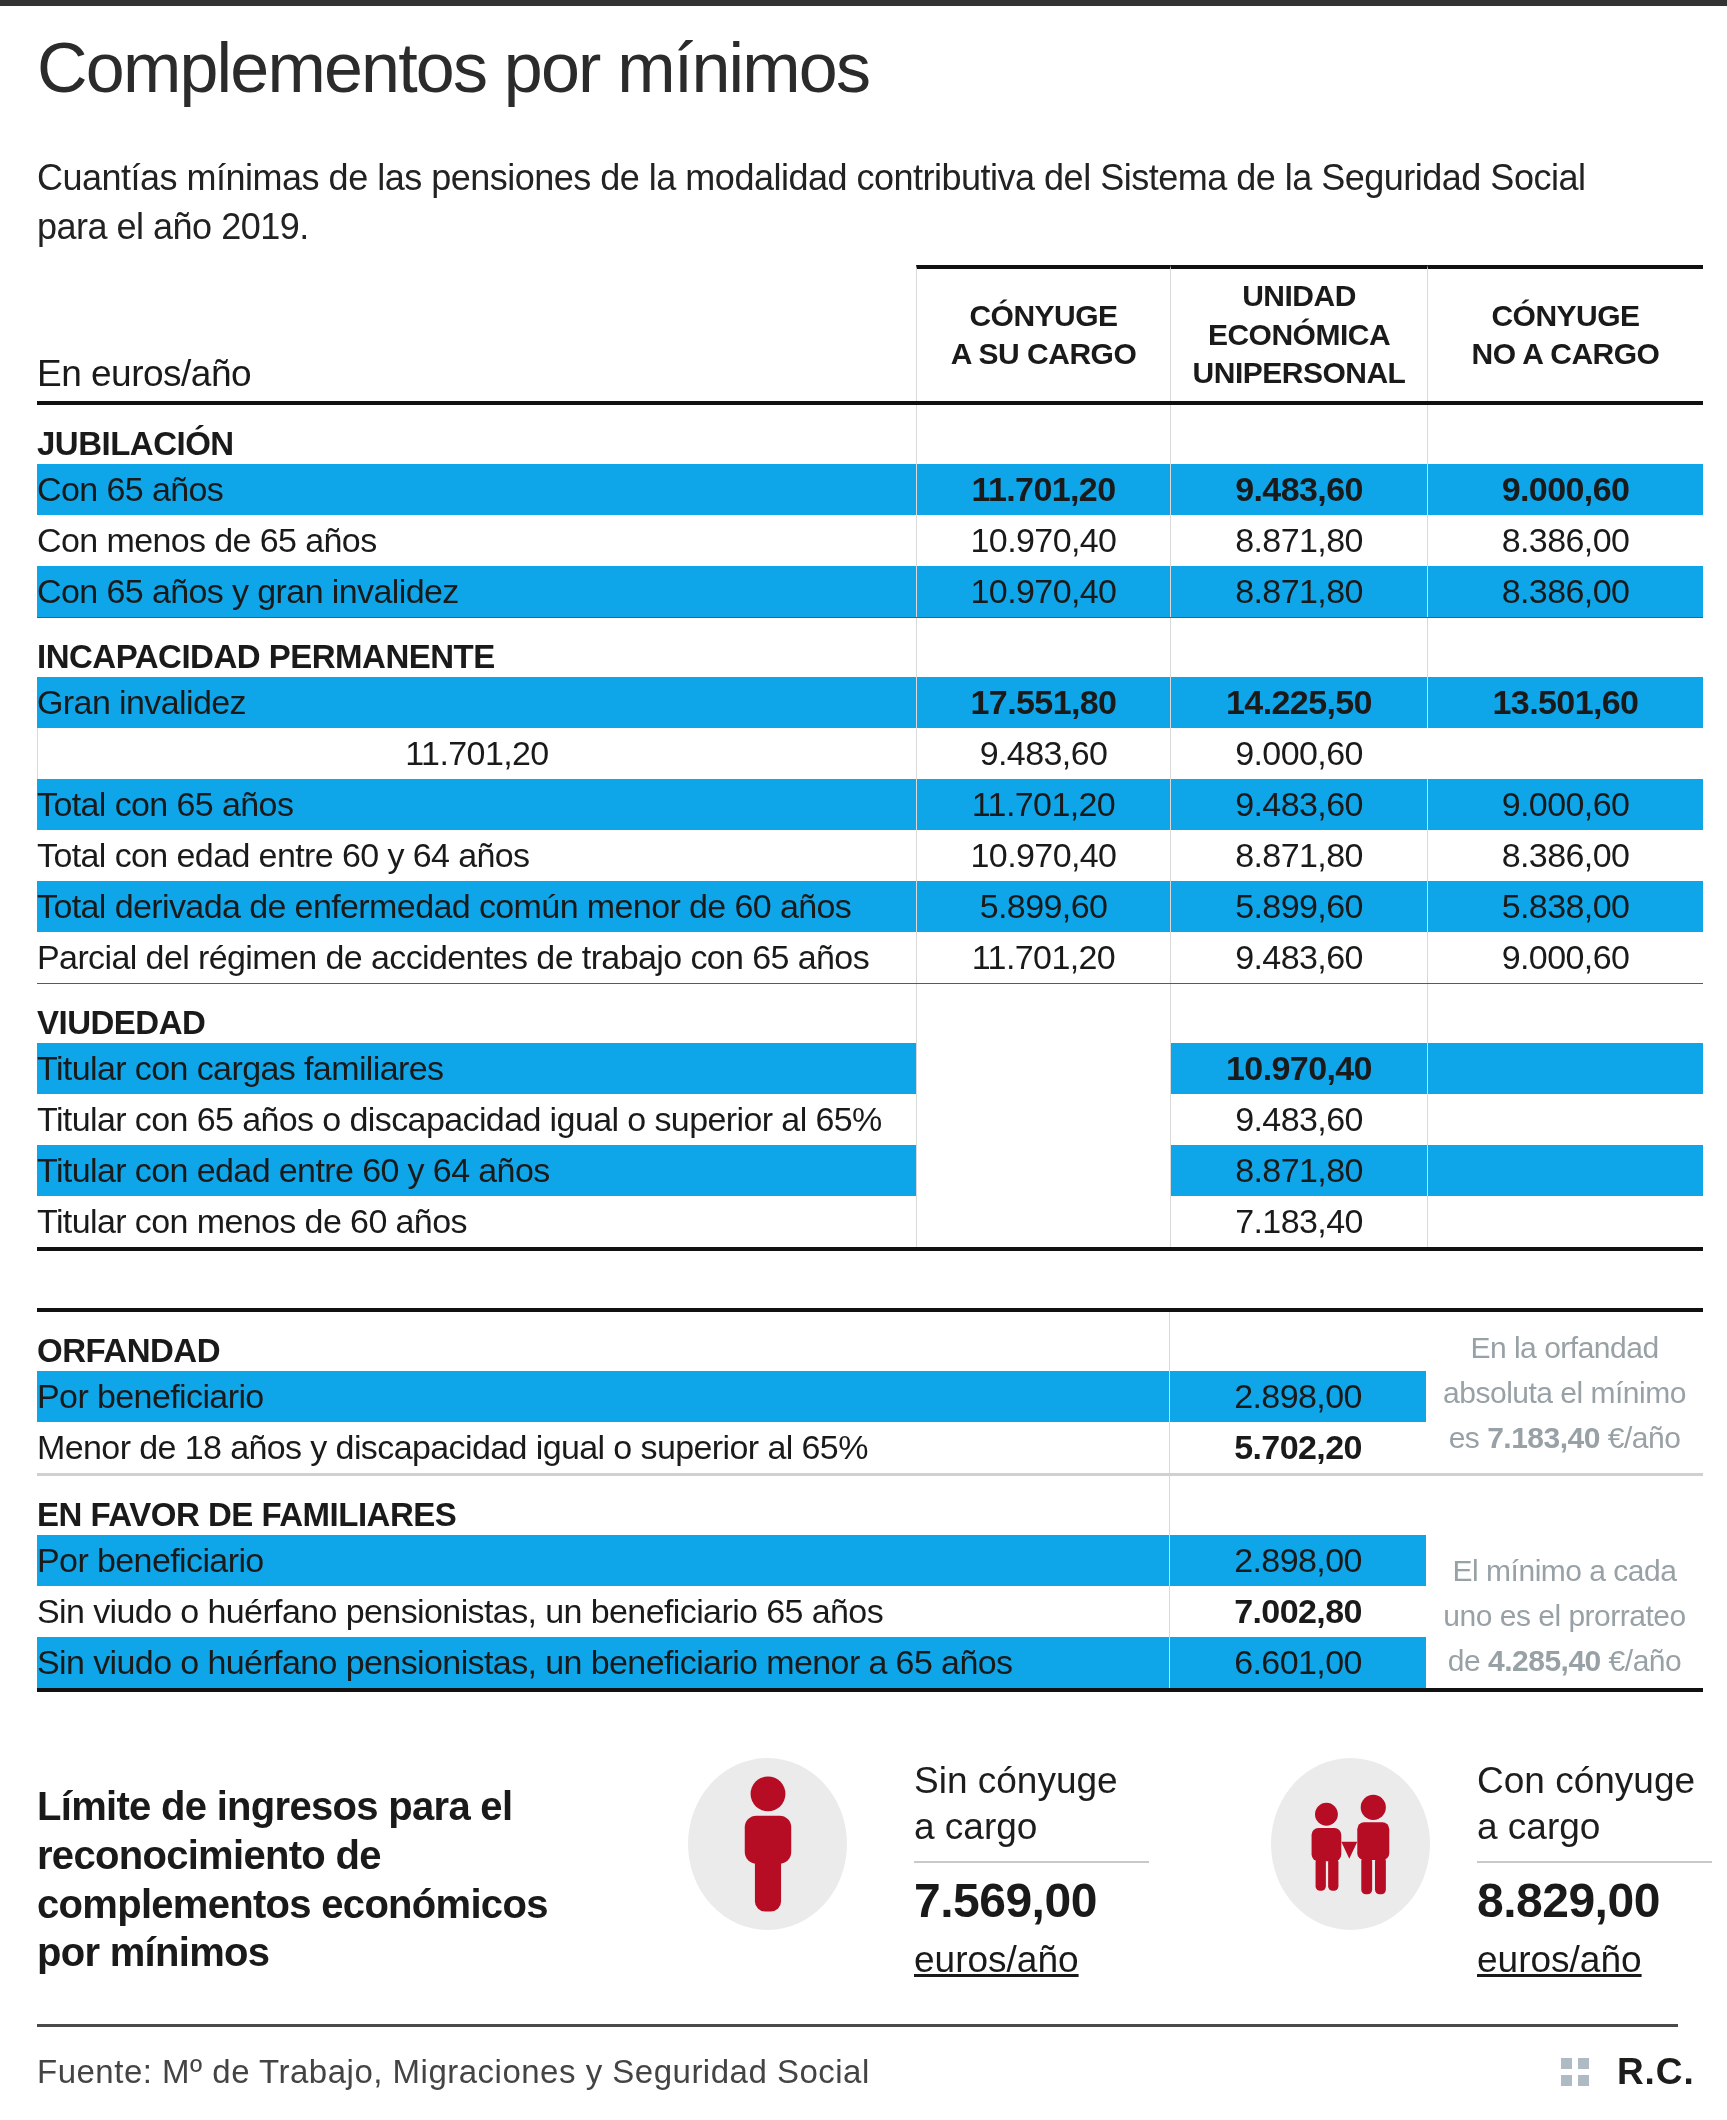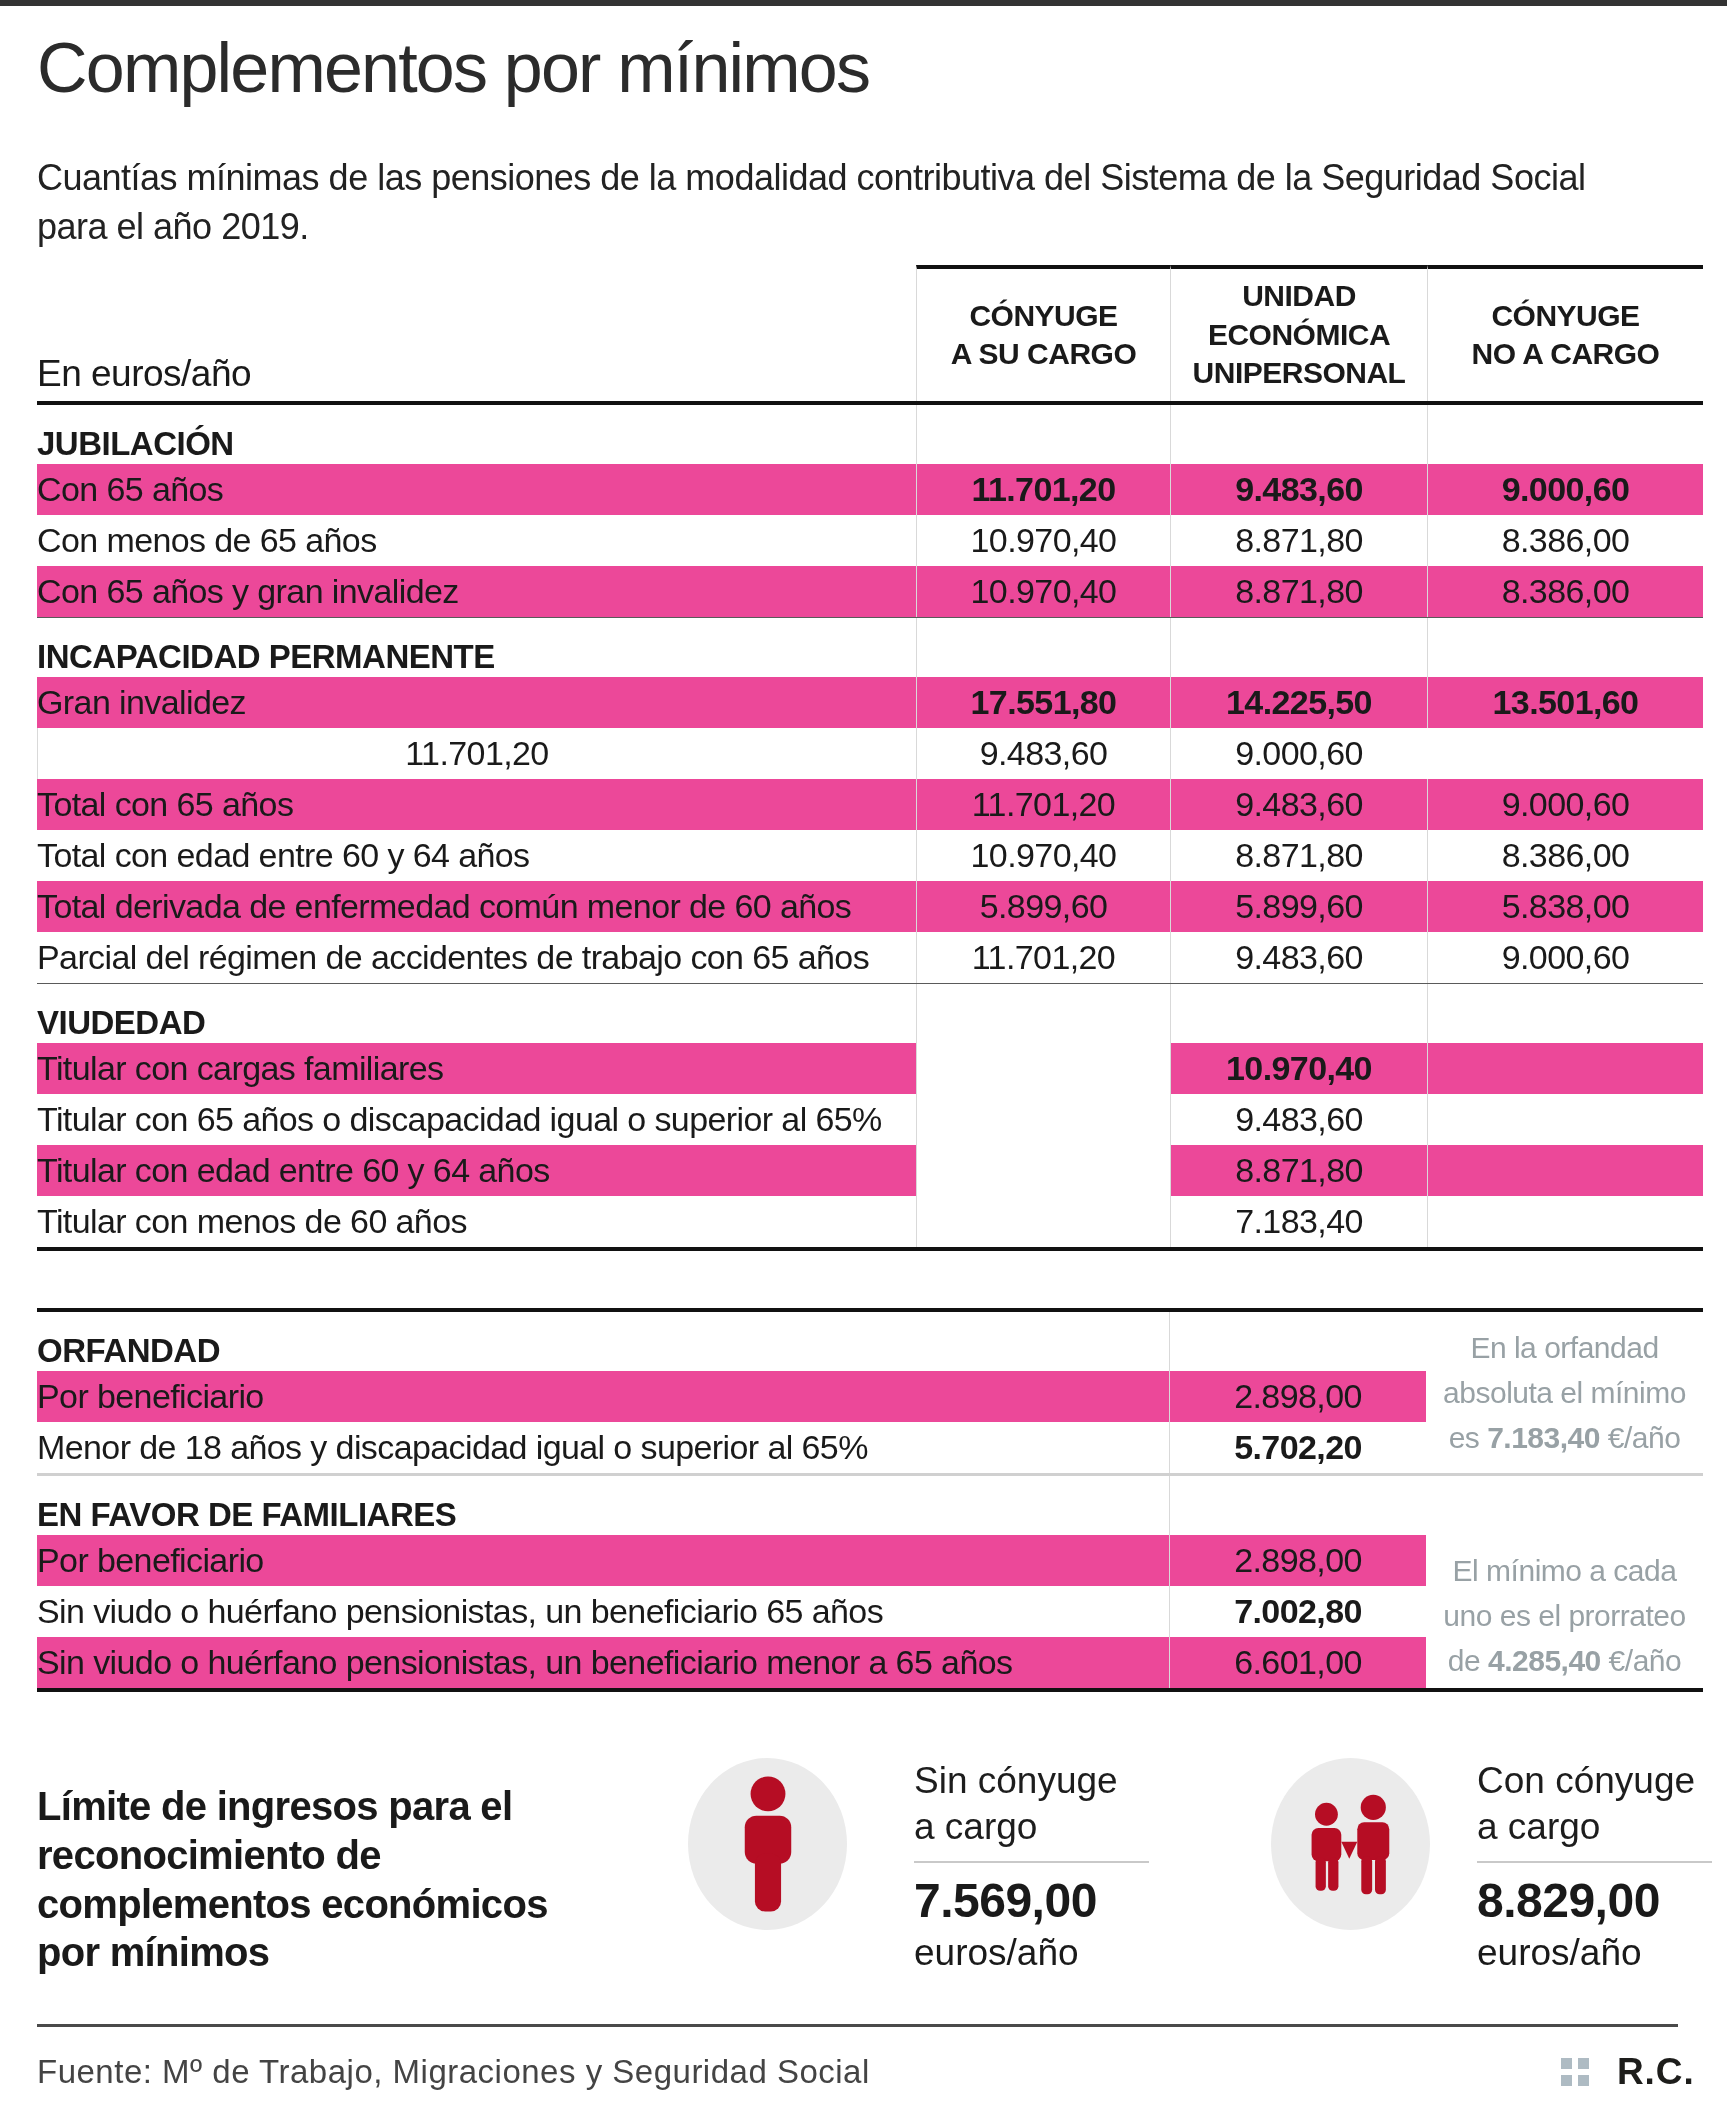--- a/index.html
+++ b/index.html
@@ -19,21 +19,21 @@
   .cl { padding-right:7.4px; }
   .cv { justify-content:center; text-align:center; border-left:1.8px solid #d9d9d9; }
   .cn { border-left:none; }
   .hdr { height:140px; border-bottom:4.6px solid #111; }
   .hdr .cv { border-top:4.6px solid #111; flex-direction:column; justify-content:center; font-weight:bold; font-size:30px; line-height:1.28; text-align:center; letter-spacing:-0.5px; }
   .hdr .cl { align-items:flex-end; padding-bottom:5.5px; font-size:37px; letter-spacing:-0.5px; }
   .sechead { height:59px; }
   .sechead .cl { font-size:33px; font-weight:800; letter-spacing:-0.5px; align-items:center; padding-top:19px; }
   .drow { height:51px; font-size:34px; letter-spacing:-0.6px; }
   .drow .cv { font-size:34px; }
-  .sr .cell { background:#ec4899; }
+  .sr .cell { background:#0ea5e9; }
   .sr.nocol1 .c1 { background:#ffffff; }
   .vb .cv, .vb .v2 { font-weight:bold; }
   .divider1 { border-top:1.8px solid #5a5a5a; }
 
   
   .t2 { margin-top:57px; width:1666px; border-top:4.6px solid #111; border-bottom:4.6px solid #111; }
   .t2 .section { position:relative; }
   .divider2 { border-top:3.7px solid #d0d0d0; }
   .t2 .v2 { justify-content:center; text-align:center; border-left:1.8px solid #d9d9d9; font-size:34px; }
   .t2 .sr .notecell { background:#ffffff; }
@@ -43,21 +43,21 @@
   .note2 { top:72px; }
 
   
   .limit { position:relative; margin-top:66px; height:238px; }
   .limit-title { position:absolute; left:0; top:24px; font-size:40px; font-weight:bold; line-height:1.22; letter-spacing:-0.7px; }
   .stat-circle { position:absolute; width:159px; height:172px; border-radius:50%; background:#ebebeb; display:flex; align-items:center; justify-content:center; }
   .stat-text { position:absolute; top:0; }
   .stat-label { font-size:37px; line-height:1.25; color:#1d1d1d; }
   .stat-rule { width:235px; border-top:2.8px solid #c9c9c9; margin:11px 0 9.2px 0; }
   .stat-value { font-size:48px; font-weight:bold; letter-spacing:-0.5px; }
-  .stat-unit { font-size:37px; margin-top:4px; }
+  .stat-unit { font-size:37px; margin-top:11px;text-decoration:underline; }
   .c1pos { left:651px; } .t1pos { left:877px; }
   .c2pos { left:1234px; } .t2pos { left:1440px; }
 
   
   .footer { margin-top:28px; width:1641px; border-top:3.7px solid #4a4a4a; padding-top:24px; display:flex; justify-content:space-between; align-items:center; }
   .source { font-size:33px; color:#444; letter-spacing:0.5px; }
   .credit { display:flex; align-items:center; gap:28px; margin-right:-16.6px; }
   .sq-grid { display:grid; grid-template-columns:11px 11px; grid-template-rows:11px 11px; gap:5.5px; }
   .sq { background:#aebbc3; }
   .credit-text { font-size:37px; font-weight:bold; color:#1d1d1b; letter-spacing:0.9px; }

